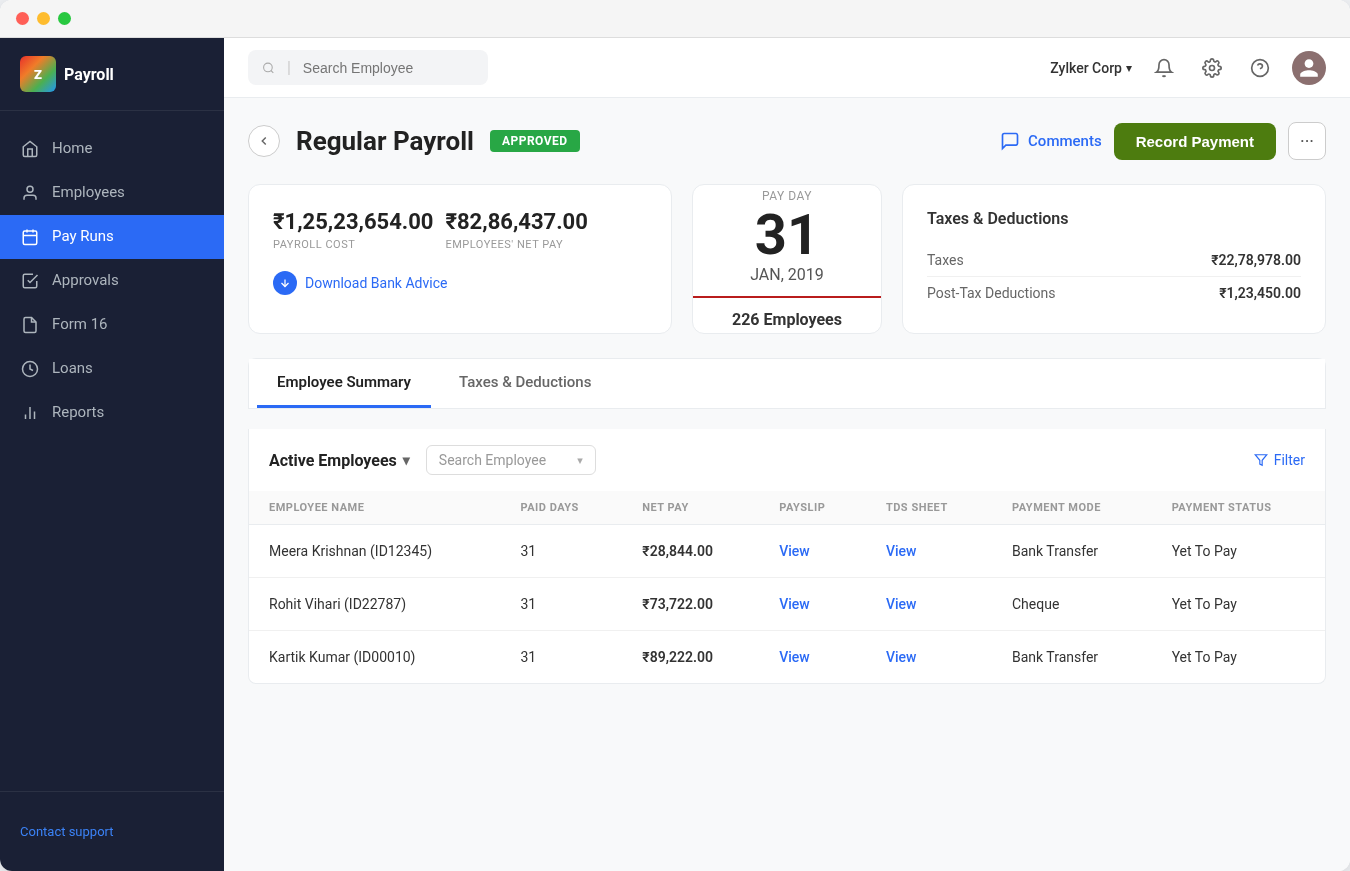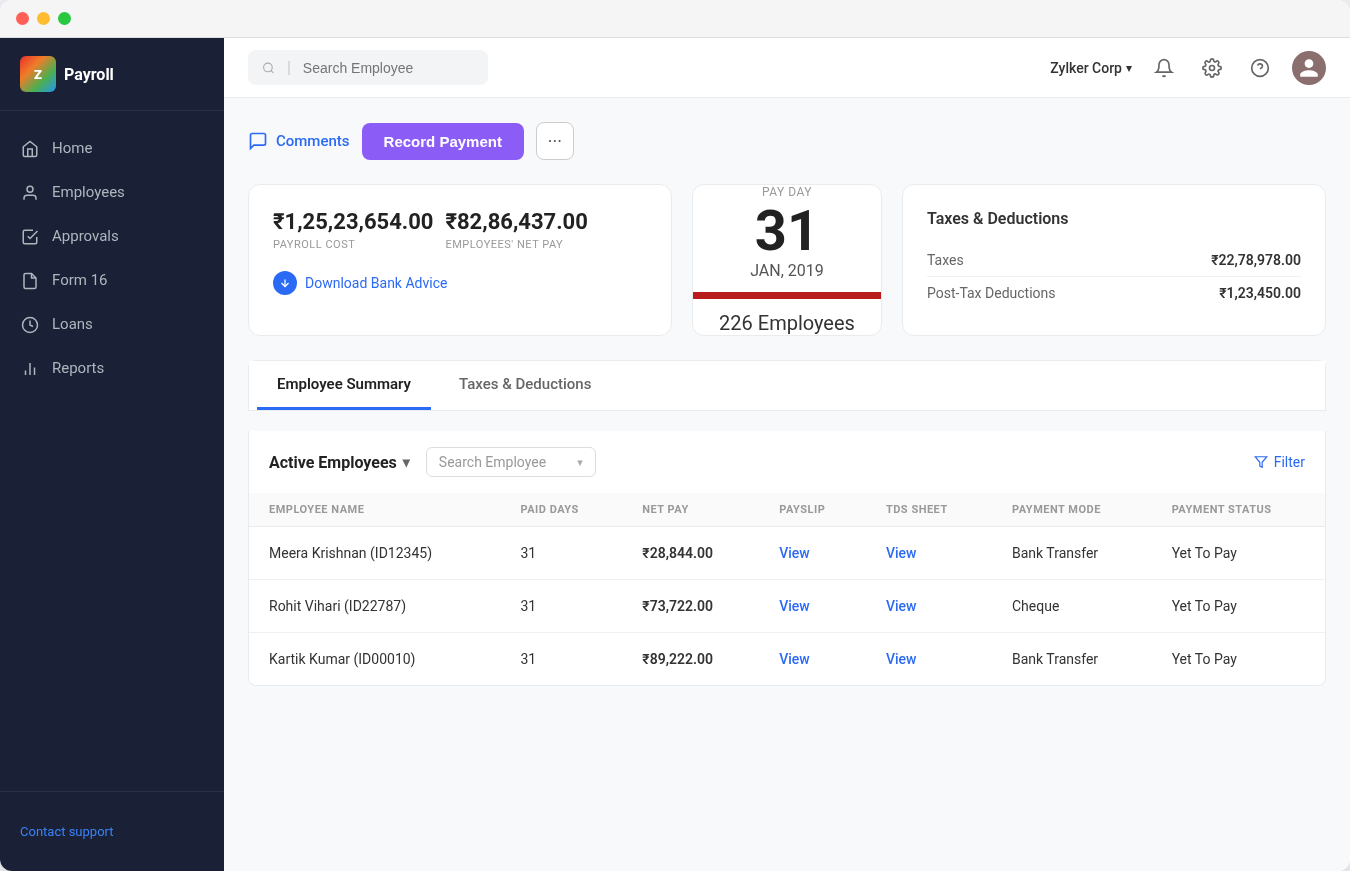--- a/index.html
+++ b/index.html
@@ -43,40 +43,40 @@
     .page-content { flex: 1; padding: 24px; overflow-y: auto; }
 
     
     .page-header { display: flex; align-items: center; justify-content: space-between; margin-bottom: 24px; }
     .page-title-area { display: flex; align-items: center; gap: 16px; }
     .back-btn { width: 32px; height: 32px; border: 1.5px solid #ccc; border-radius: 50%; display: flex; align-items: center; justify-content: center; cursor: pointer; color: #666; font-size: 14px; background: #fff; }
     .page-title { font-size: 26px; font-weight: 700; color: #222; }
     .status-badge { background: #28a745; color: #fff; font-size: 12px; font-weight: 700; padding: 4px 12px; border-radius: 4px; letter-spacing: 0.5px; }
     .page-actions { display: flex; align-items: center; gap: 12px; }
     .comments-btn { display: flex; align-items: center; gap: 8px; color: #2b6af5; font-size: 15px; font-weight: 500; cursor: pointer; }
-    .record-payment-btn { background: #8b5cf6; color: #fff; border: none; padding: 10px 22px; border-radius: 8px; font-size: 15px; font-weight: 600; cursor: pointer; }
+    .record-payment-btn { background: #4d7c0f; color: #fff; border: none; padding: 10px 22px; border-radius: 8px; font-size: 15px; font-weight: 600; cursor: pointer; }
     .more-btn { width: 38px; height: 38px; border: 1.5px solid #ccc; border-radius: 8px; display: flex; align-items: center; justify-content: center; cursor: pointer; background: #fff; color: #555; font-size: 18px; }
 
     
     .cards-row { display: flex; gap: 20px; margin-bottom: 24px; }
 
     .payroll-card { background: #fff; border-radius: 12px; padding: 24px; flex: 1; border: 1px solid #e9ecef; }
     .period-label { font-size: 14px; color: #666; margin-bottom: 16px; }
     .period-label span { font-weight: 600; color: #333; }
     .amounts-row { display: flex; gap: 12px; margin-bottom: 20px; }
     .amount-block .amount { font-size: 22px; font-weight: 700; color: #222; }
     .amount-block .label { font-size: 11px; color: #999; text-transform: uppercase; letter-spacing: 0.5px; margin-top: 4px; }
     .download-link { display: flex; align-items: center; gap: 8px; color: #2b6af5; font-size: 14px; cursor: pointer; }
     .download-icon { width: 24px; height: 24px; background: #2b6af5; border-radius: 50%; display: flex; align-items: center; justify-content: center; color: white; font-size: 12px; }
 
     .payday-card { background: #fff; border-radius: 12px; width: 190px; border: 1px solid #e9ecef; display: flex; flex-direction: column; align-items: center; justify-content: center; text-align: center; flex-shrink: 0; }
     .payday-label { font-size: 12px; color: #999; text-transform: uppercase; letter-spacing: 0.5px; margin-bottom: 4px; }
     .payday-num { font-size: 56px; font-weight: 700; color: #222; line-height: 1; }
     .payday-month { font-size: 16px; color: #555; margin-top: 2px; }
-    .employees-count { font-size: 20px; color: #333; font-weight: 400; margin-top: 12px; border-top: 7px solid #b91c1c; padding-top: 12px; width: 100%; text-align: center; }
+    .employees-count { font-size: 16px; color: #333; font-weight: 700; margin-top: 12px; border-top: 2px solid #b91c1c; padding-top: 12px; width: 100%; text-align: center; }
 
     .taxes-card { background: #fff; border-radius: 12px; padding: 24px; flex: 1; border: 1px solid #e9ecef; }
     .taxes-title { font-size: 16px; font-weight: 600; color: #333; margin-bottom: 16px; }
     .tax-row { display: flex; justify-content: space-between; align-items: center; padding: 8px 0; border-bottom: 1px solid #f0f0f0; }
     .tax-row:last-child { border-bottom: none; }
     .tax-name { font-size: 14px; color: #666; }
     .tax-amount { font-size: 14px; font-weight: 600; color: #333; }
 
     
     .tabs-bar { display: flex; gap: 8px; border-bottom: 1px solid #e9ecef; margin-bottom: 20px; background: #fff; border-radius: 0; padding: 0 8px; }
@@ -129,20 +129,31 @@
         </div>
         <div class="nav-item">
           <div class="nav-icon">
             <svg width="18" height="18" viewBox="0 0 24 24" fill="none" stroke="currentColor" stroke-width="2">
                 <path d="M20 21v-2a4 4 0 00-4-4H8a4 4 0 00-4 4v2"></path>
                 <circle cx="12" cy="7" r="4"></circle>
               </svg>
           </div>
           <span>Employees</span>
         </div>
+        <div class="nav-item active">
+          <div class="nav-icon">
+            <svg width="18" height="18" viewBox="0 0 24 24" fill="none" stroke="currentColor" stroke-width="2">
+                <rect x="3" y="4" width="18" height="18" rx="2"></rect>
+                <line x1="16" y1="2" x2="16" y2="6"></line>
+                <line x1="8" y1="2" x2="8" y2="6"></line>
+                <line x1="3" y1="10" x2="21" y2="10"></line>
+              </svg>
+          </div>
+          <span>Pay Runs</span>
+        </div>
         <div class="nav-item">
           <div class="nav-icon">
             <svg width="18" height="18" viewBox="0 0 24 24" fill="none" stroke="currentColor" stroke-width="2">
                 <polyline points="9 11 12 14 22 4"></polyline>
                 <path d="M21 12v7a2 2 0 01-2 2H5a2 2 0 01-2-2V5a2 2 0 012-2h11"></path>
               </svg>
           </div>
           <span>Approvals</span>
         </div>
         <div class="nav-item">
@@ -216,20 +227,29 @@
             <svg width="22" height="22" viewBox="0 0 24 24" fill="currentColor">
                 <path d="M12 12c2.7 0 4.8-2.1 4.8-4.8S14.7 2.4 12 2.4 7.2 4.5 7.2 7.2 9.3 12 12 12zm0 2.4c-3.2 0-9.6 1.6-9.6 4.8v2.4h19.2v-2.4c0-3.2-6.4-4.8-9.6-4.8z"></path>
               </svg>
           </div>
         </div>
       </div>
 
       <div class="page-content">
 
         <div class="page-header">
+          <div class="page-title-area">
+            <div class="back-btn">
+              <svg width="14" height="14" viewBox="0 0 24 24" fill="none" stroke="currentColor" stroke-width="2.5">
+                  <polyline points="15 18 9 12 15 6"></polyline>
+                </svg>
+            </div>
+            <h1 class="page-title">Regular Payroll</h1>
+            <span class="status-badge">APPROVED</span>
+          </div>
           <div class="page-actions">
             <div class="comments-btn">
               <svg width="20" height="20" viewBox="0 0 24 24" fill="none" stroke="#2b6af5" stroke-width="2">
                   <path d="M21 15a2 2 0 01-2 2H7l-4 4V5a2 2 0 012-2h14a2 2 0 012 2z"></path>
                 </svg>
               <span>Comments</span>
             </div>
             <button class="record-payment-btn">Record Payment</button>
             <div class="more-btn">
               <span>···</span>

